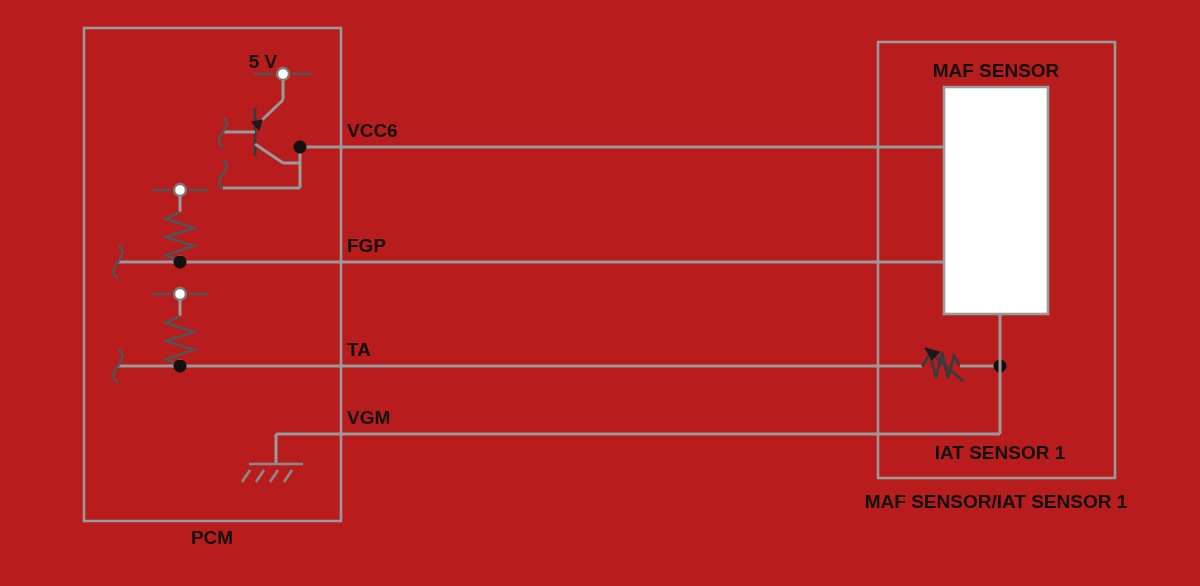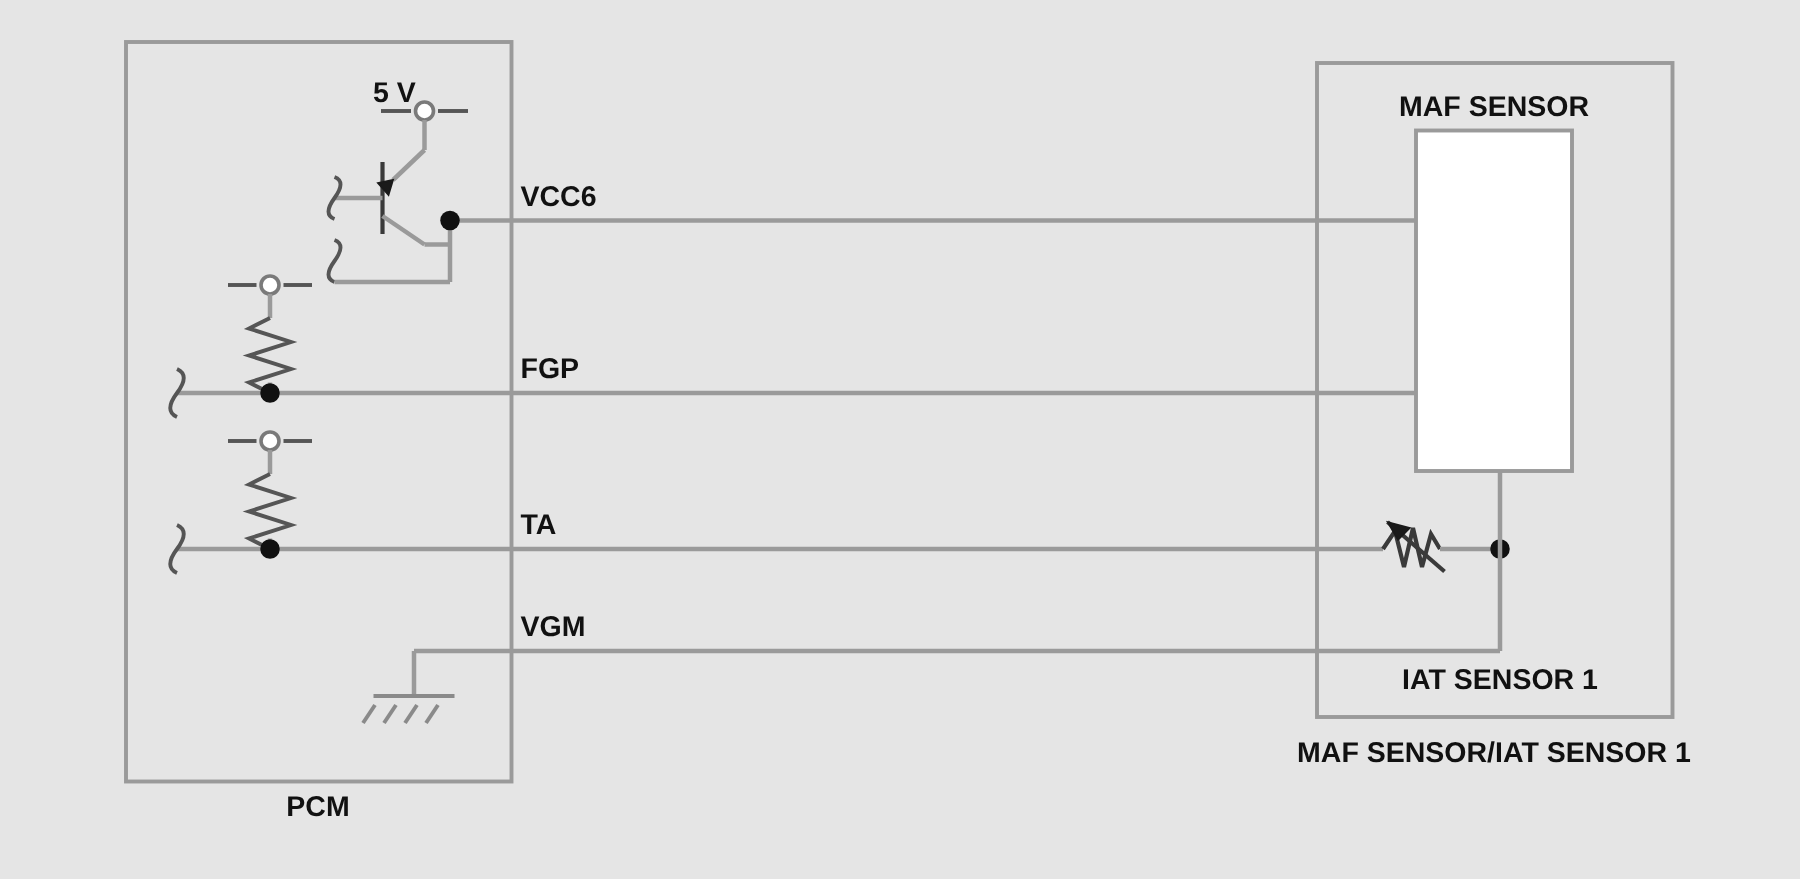--- a/index.html
+++ b/index.html
@@ -10,21 +10,21 @@
   body {
     width: 1200px;
     height: 586px;
     font-family: "Liberation Sans", sans-serif;
     overflow: hidden;
   }
   #diagram-root {
     position: relative;
     width: 1200px;
     height: 586px;
-    background: #e5e5e5;
+    background: #b91c1c;
   }
   svg#schematic {
     display: block;
     width: 1200px;
     height: 586px;
   }
   .wire {
     stroke: #9a9a9a;
     stroke-width: 3;
     fill: none;

